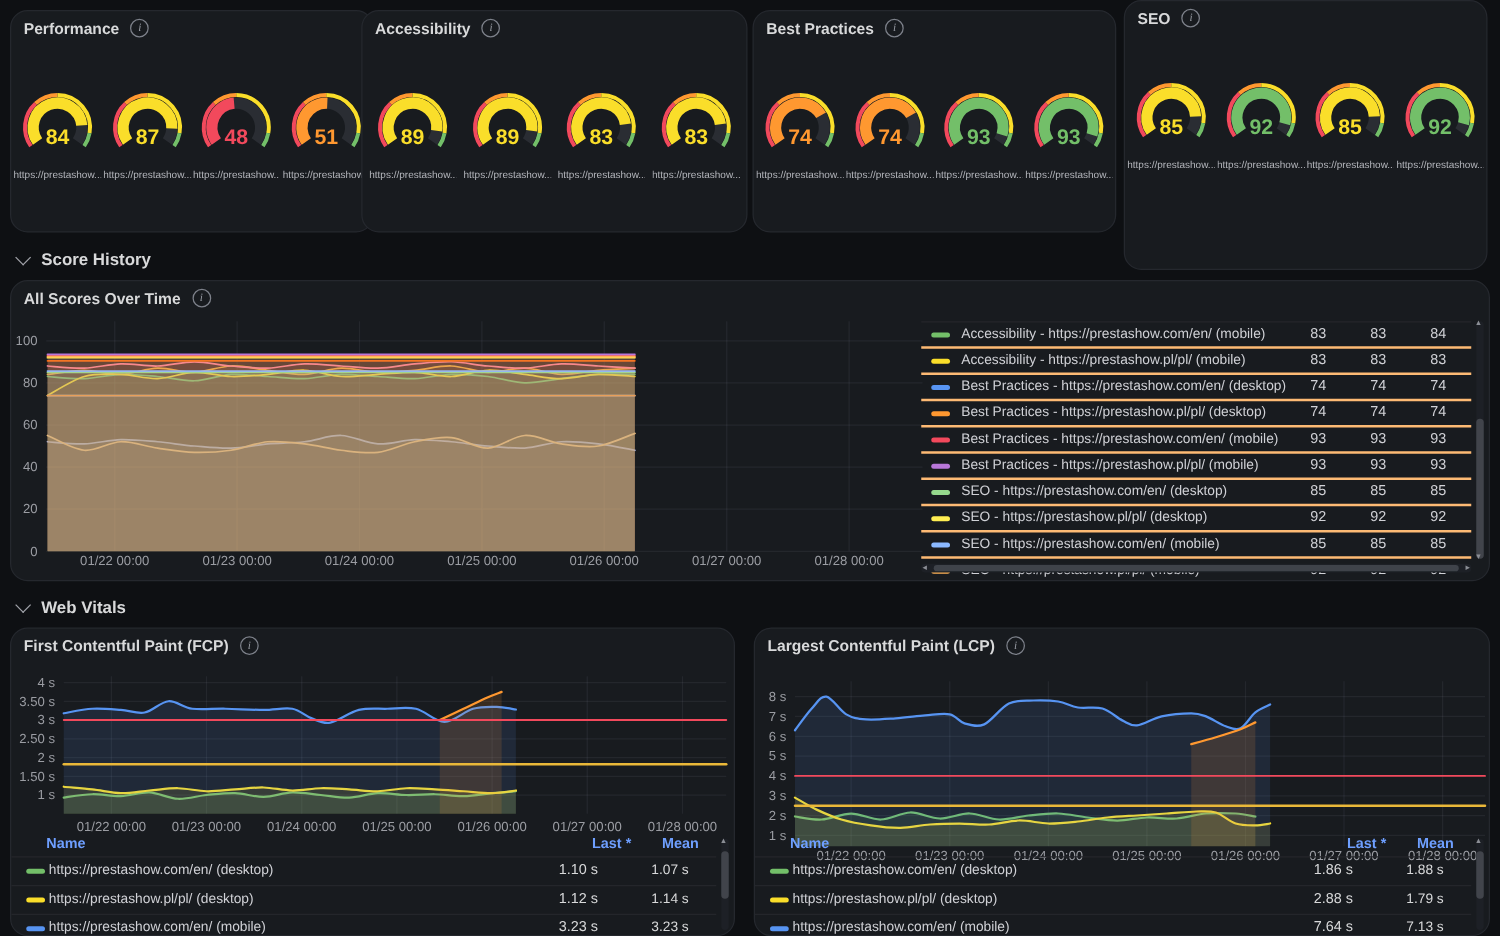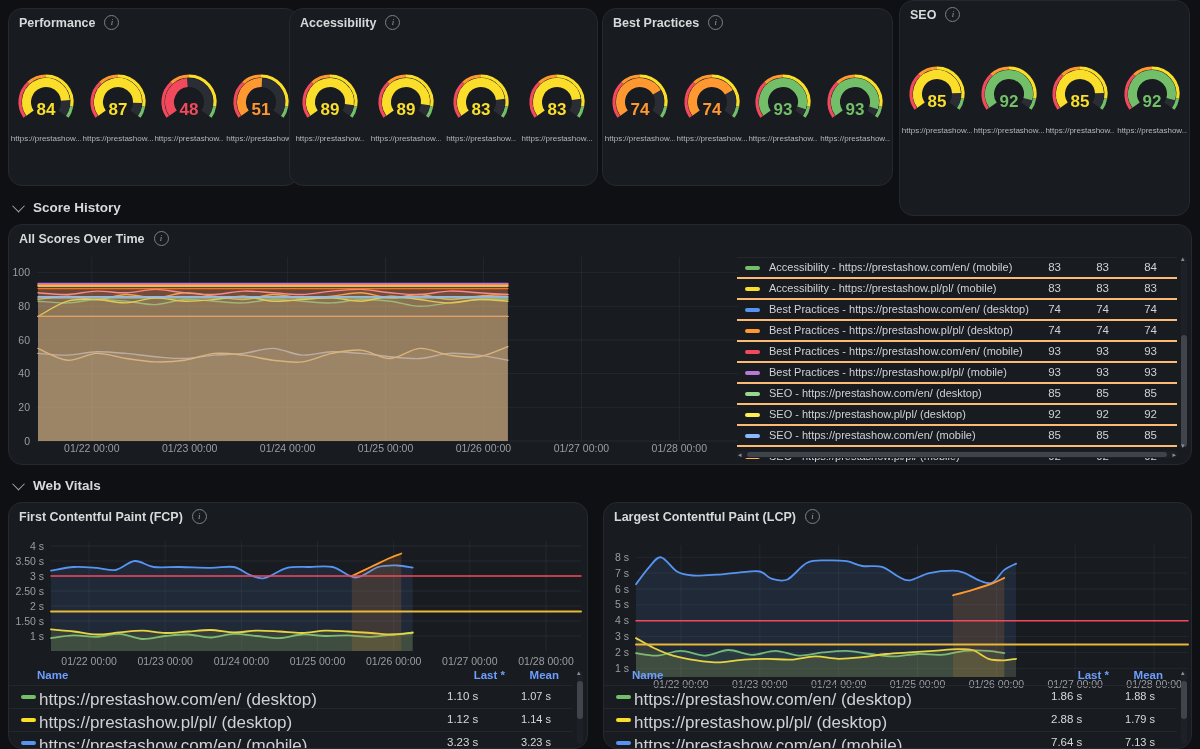--- a/index.html
+++ b/index.html
@@ -36,21 +36,21 @@
   .hthumb{position:absolute;top:1px;height:5px;background:#3f434a;border-radius:3px;}
   .scroll-arrow{position:absolute;font-size:7px;color:#8b8e95;line-height:7px;}
   
   .vt-header{position:absolute;left:0;right:14px;top:166px;height:16px;}
   .vt-header .hname{position:absolute;left:28px;font-size:11.5px;font-weight:700;color:#6e9fff;}
   .vt-header .hlast{position:absolute;right:68px;font-size:11.5px;font-weight:700;color:#6e9fff;padding-left:16px;}
   .vt-header .hmean{position:absolute;right:14px;font-size:11.5px;font-weight:700;color:#6e9fff;}
   .vt-rows{position:absolute;left:0;right:14px;top:182px;}
   .vt-row{position:relative;height:22px;border-top:1px solid #24262b;cursor:pointer;}
   .vt-row .swatch{top:9px;left:12px;}
-  .vt-label{position:absolute;left:30px;top:4px;font-size:17px;color:#d0d1d6;white-space:nowrap;}
+  .vt-label{position:absolute;left:30px;top:4px;font-size:11px;color:#d0d1d6;white-space:nowrap;}
   .vt-last{position:absolute;right:56px;top:4px;width:70px;text-align:left;font-size:11.5px;color:#d8d9da;}
   .vt-mean{position:absolute;right:2px;top:4px;width:70px;text-align:center;font-size:11px;color:#d8d9da;}
 </style>
 </head>
 <body>
 
 <div id="score-panels-root">
   <div class="panel score-panel" style="left: 8px; top: 8px; width: 291px; height: 178px;">
     <div class="panel-title-row">
       <span class="panel-title">Performance</span>

